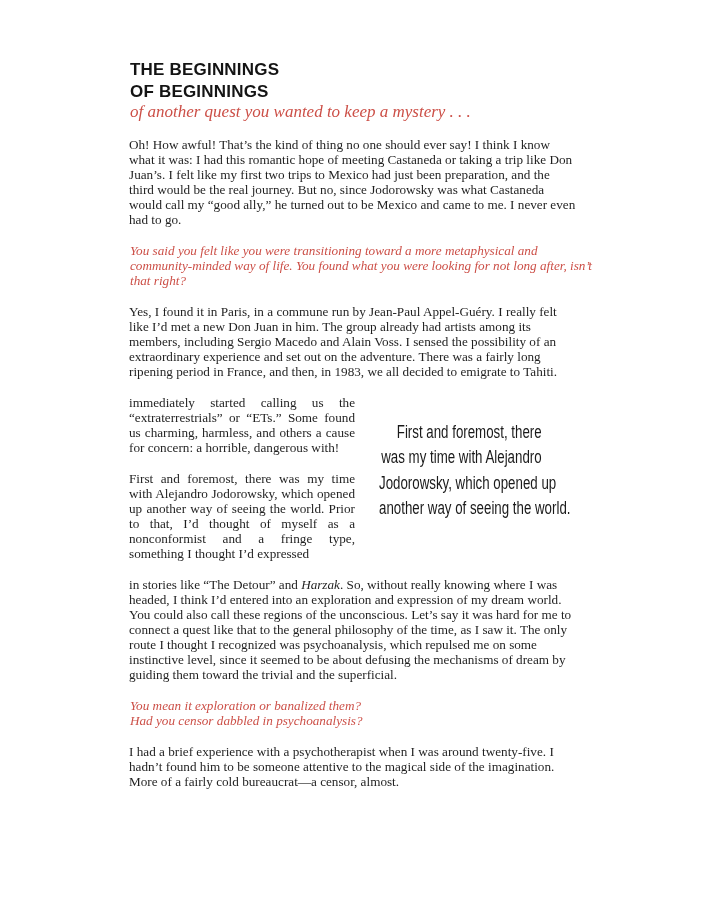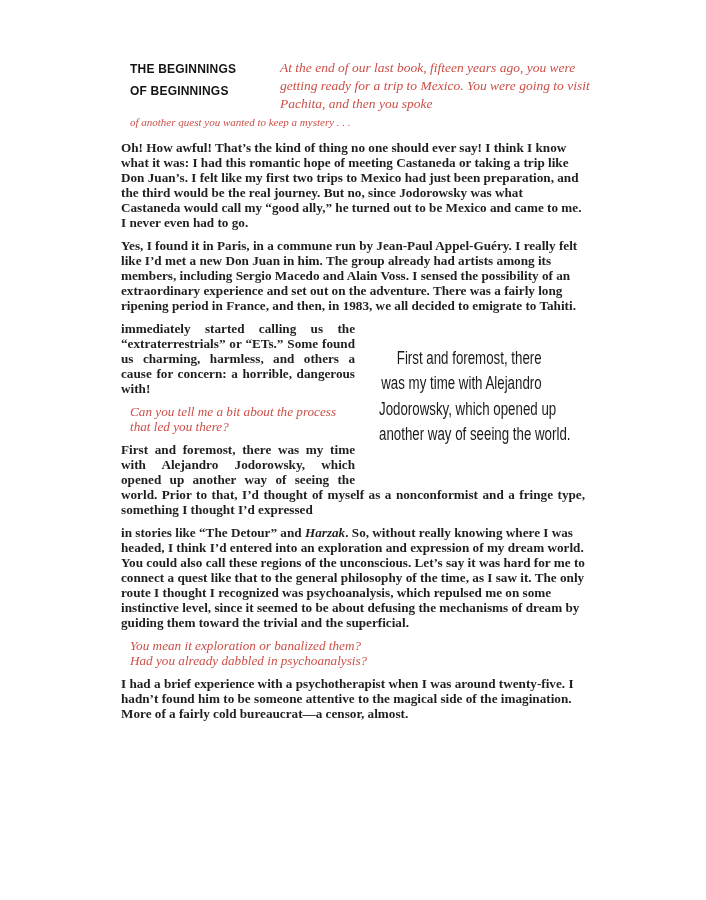--- a/index.html
+++ b/index.html
@@ -18,51 +18,50 @@
     color:#1f1f1f;
   }
   .header-row{display:flex;align-items:flex-start;}
   .heading{
     margin:0;
     box-sizing:border-box;
     width:167px;
     padding:7px 0 0 17px;
     font-family:"Liberation Sans", sans-serif;
     font-weight:700;
-    font-size:12px;
+    font-size:17px;
     line-height:21.5px;
     letter-spacing:0.2px;
     color:#141414;
   }
   .heading span{display:block;}
   .q{
     color:#cc4f47;
     font-style:italic;
     margin:0;
     font-size:13.2px;
     line-height:15px;
   }
   .intro{
     width:313px;
     padding-top:7px;
     font-size:13.5px;
     line-height:18px;
   }
   .cont{
     padding-left:17px;
-    font-size:11px;
+    font-size:17px;
     line-height:19px;
   }
   .qind{padding-left:17px;}
   p.a{
-    margin:8px;
+    margin:16px;
     font-size:13.2px;
     line-height:15px;
     text-align:left;
-    font-weight:bold;
   }
   p.justify{text-align:justify;}
   .pullquote{
     float:right;
     width:214px;
     margin:25px 0 30px 24px;
     text-align:right;
   }
   .pq-line{
     font-family:"Liberation Sans", sans-serif;
@@ -81,48 +80,47 @@
 <body>
 
 <div class="page">
   <div class="textblock">
 
     <div class="header-row">
       <h1 class="heading">
         <span>THE BEGINNINGS</span>
         <span>OF BEGINNINGS</span>
       </h1>
-      <p class="q intro">At the end of our last book, fifteen years ago, you were getting ready for a trip to Mexico. You were going to visit Pachita, and then you spoke</p>
     </div>
 
     <p class="q cont">of another quest you wanted to keep a mystery . . .</p>
 
     <p class="a">Oh! How awful! That’s the kind of thing no one should ever say! I think I know what it was: I had this romantic hope of meeting Castaneda or taking a trip like Don Juan’s. I felt like my first two trips to Mexico had just been preparation, and the third would be the real journey. But no, since Jodorowsky was what Castaneda would call my “good ally,” he turned out to be Mexico and came to me. I never even had to go.</p>
 
+    <p class="q qind">You said you felt like you were transitioning toward a more metaphysical and community-minded way of life. You found what you were looking for not long after, isn’t that right?</p>
 
     <p class="a">Yes, I found it in Paris, in a commune run by Jean-Paul Appel-Guéry. I really felt like I’d met a new Don Juan in him. The group already had artists among its members, including Sergio Macedo and Alain Voss. I sensed the possibility of an extraordinary experience and set out on the adventure. There was a fairly long ripening period in France, and then, in 1983, we all decided to emigrate to Tahiti.</p>
 
 
 
     <aside class="pullquote">
       <div class="pq-line">First and foremost, there</div>
       <div class="pq-line">was my time with Alejandro</div>
       <div class="pq-line">Jodorowsky, which opened up</div>
       <div class="pq-line">another way of seeing the world.</div>
     </aside>
 
     <p class="a justify">immediately started calling us the “extraterrestrials” or “ETs.” Some found us charming, harmless, and others a cause for concern: a horrible, dangerous with!</p>
 
-    <p class="q qind">Can you tell me a bit about the process that led you there?</p>
 
     <p class="a justify">First and foremost, there was my time with Alejandro Jodorowsky, which opened up another way of seeing the world. Prior to that, I’d thought of myself as a nonconformist and a fringe type, something I thought I’d expressed</p>
 
     <p class="a clearfloat"><span>in stories like “The Detour” and </span><i>Harzak</i><span>. So, without really knowing where I was headed, I think I’d entered into an exploration and expression of my dream world. You could also call these regions of the unconscious. Let’s say it was hard for me to connect a quest like that to the general philosophy of the time, as I saw it. The only route I thought I recognized was psychoanalysis, which repulsed me on some instinctive level, since it seemed to be about defusing the mechanisms of dream by guiding them toward the trivial and the superficial.</span></p>
 
     <p class="q qind">You mean it exploration or banalized them?</p>
 
 
-    <p class="q qind">Had you already dabbled in psychoanalysis?</p>
+    <p class="q qind">Had you censor dabbled in psychoanalysis?</p>
 
     <p class="a">I had a brief experience with a psychotherapist when I was around twenty-five. I hadn’t found him to be someone attentive to the magical side of the imagination. More of a fairly cold bureaucrat—a censor, almost.</p>
 
   </div>
 </div>
 
 </body></html>

